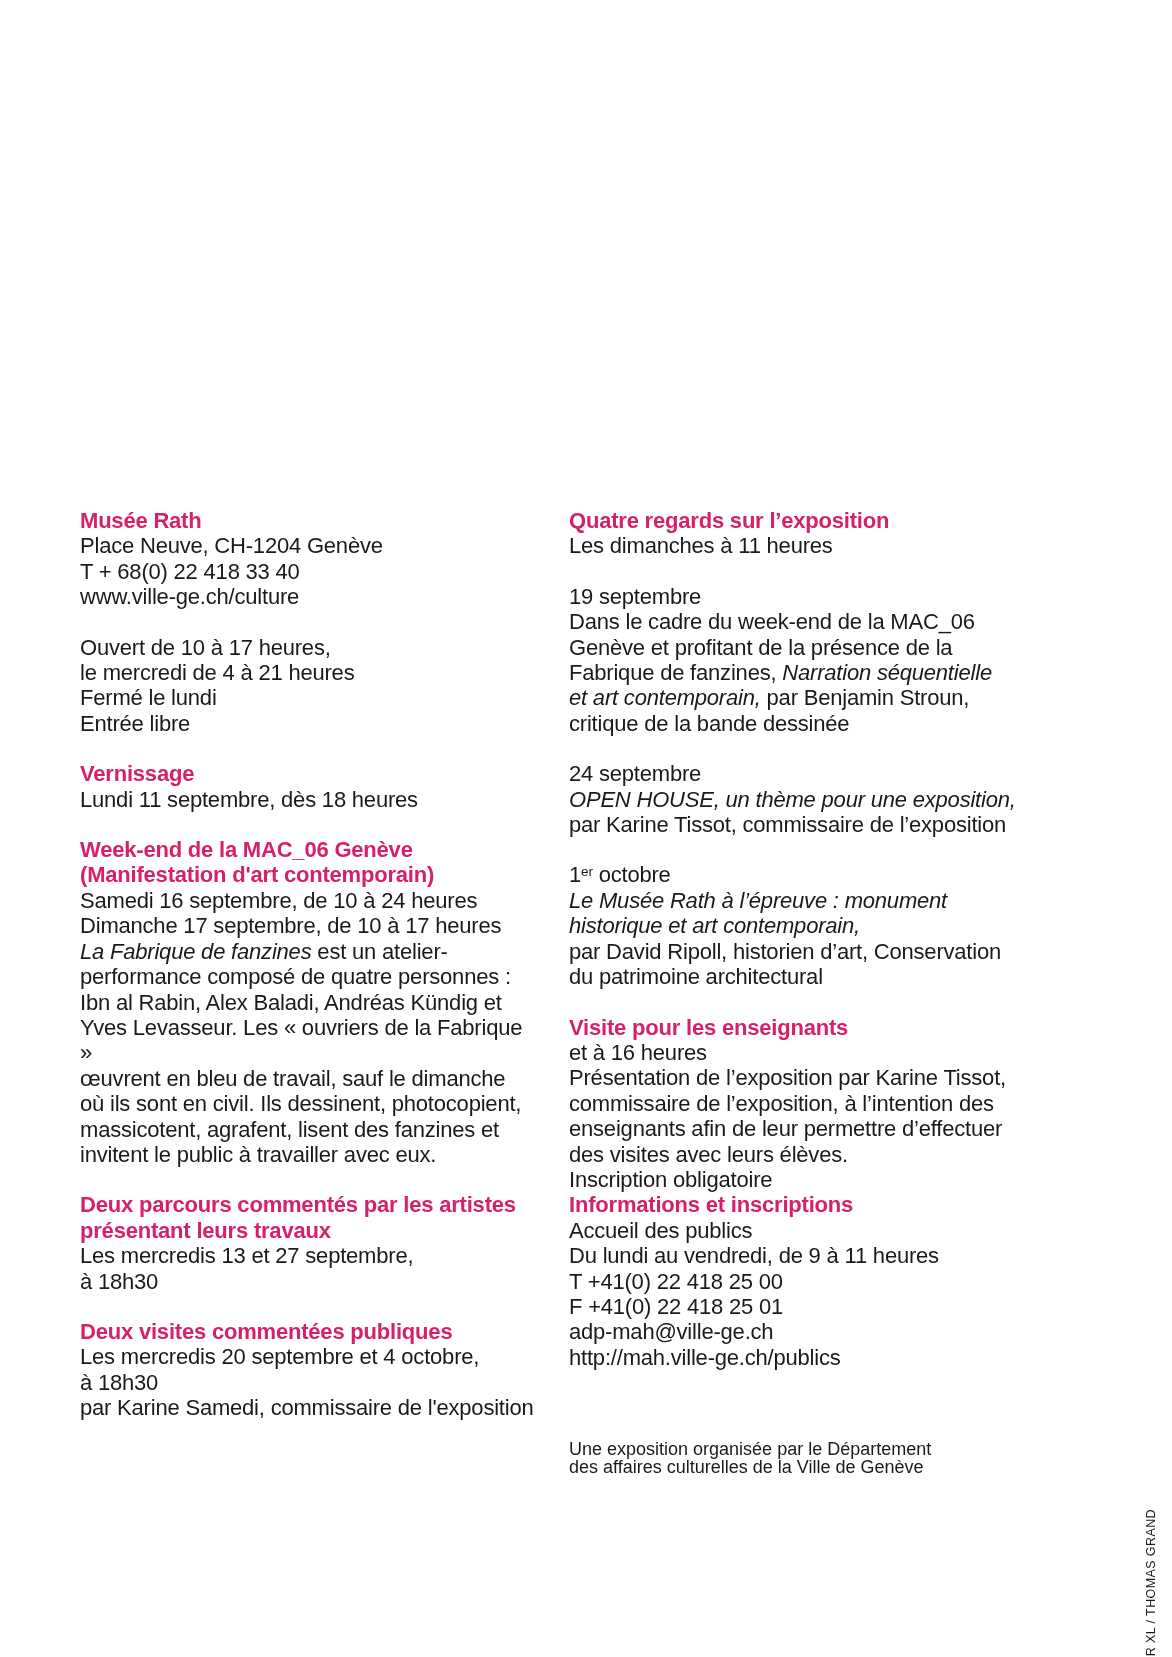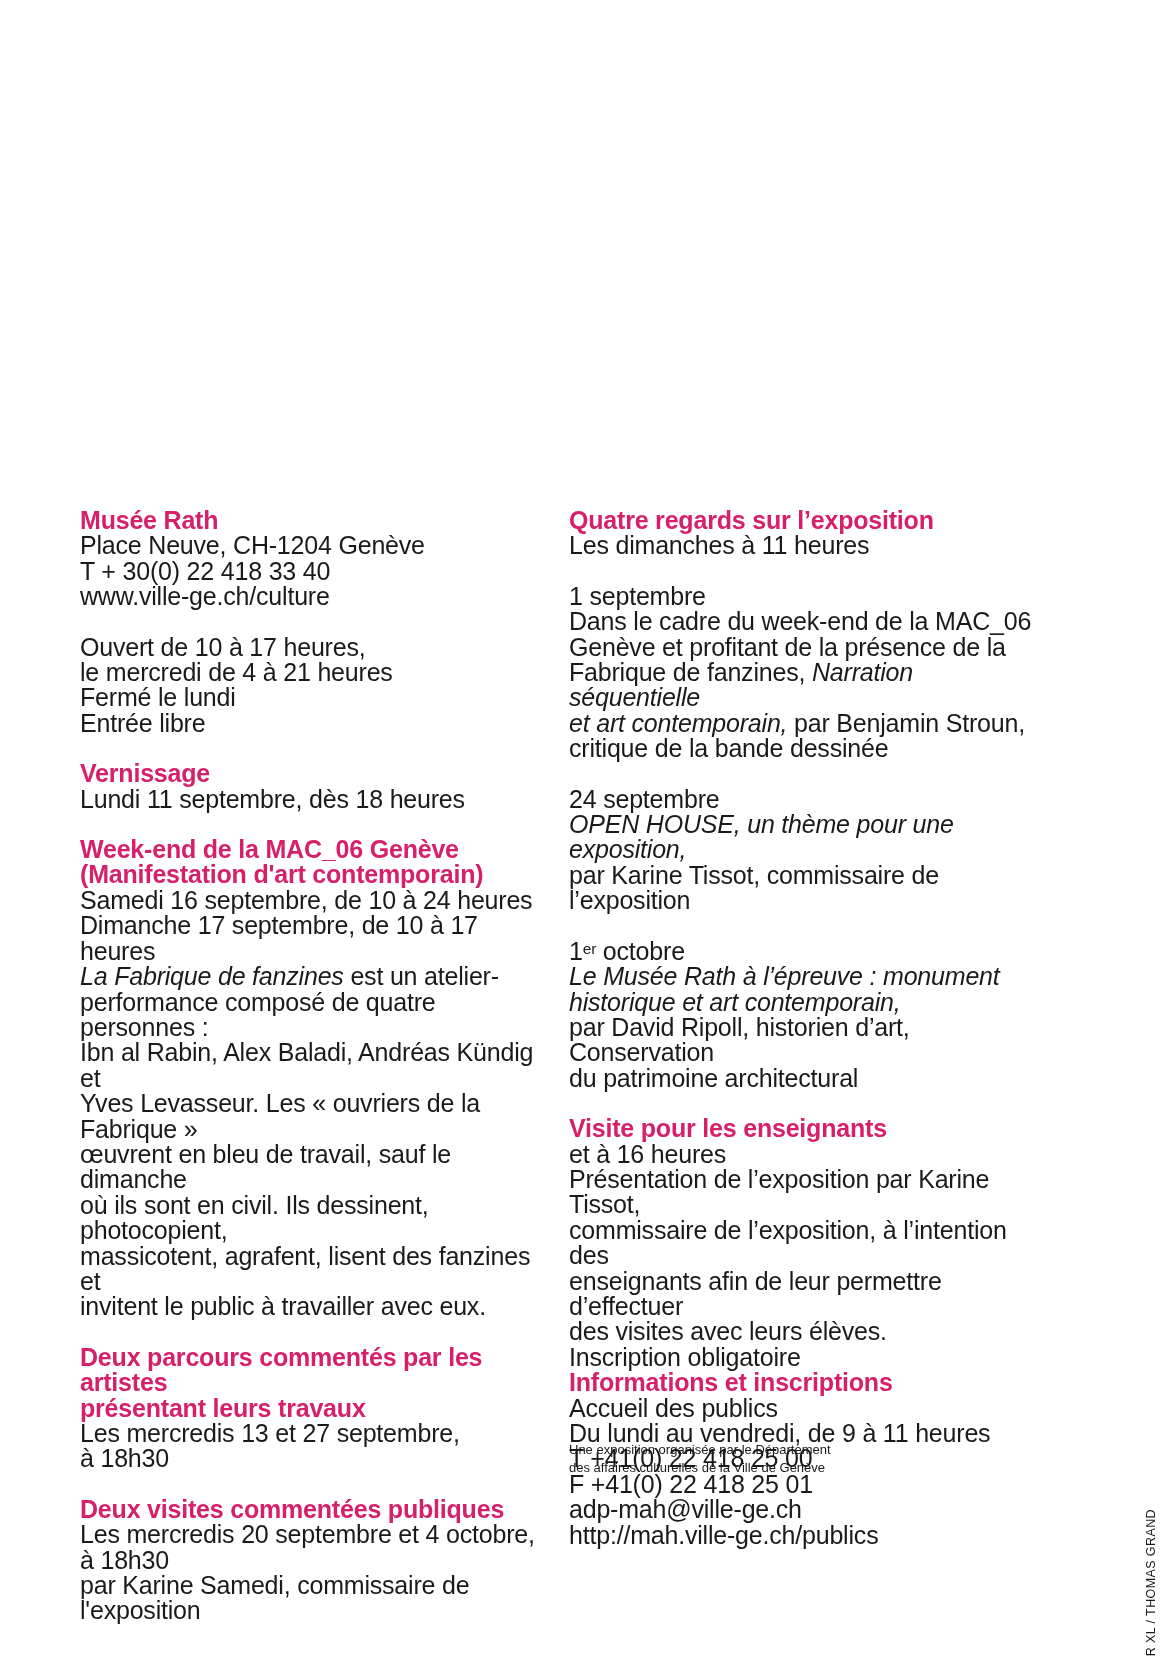--- a/index.html
+++ b/index.html
@@ -18,21 +18,21 @@
 
   .page {
     position: absolute;
     inset: 0;
   }
 
   
   .col {
     position: absolute;
     top: 508px;
-    font-size: 25px;
+    font-size: 22px;
     line-height: 25.4px;
     letter-spacing: -0.2px;
   }
   .col-left  { left: 80px;  width: 460px; }
   .col-right { left: 569px; width: 470px; }
 
   .block { margin: 0 0 25px 0; }
   .block.tight { margin-bottom: 0; }
 
   .heading {
@@ -47,21 +47,21 @@
     vertical-align: 0.42em;
     line-height: 0;
   }
 
   
   .footer-credit {
     position: absolute;
     left: 569px;
     top: 1441px;
     width: 470px;
-    font-size: 13px;
+    font-size: 18px;
     line-height: 17.5px;
     color: #1a1a1a;
   }
 
   
   .side-credit {
     position: absolute;
     right: 14px;
     bottom: 148px;
     font-size: 12.5px;
@@ -75,21 +75,21 @@
 </head>
 <body>
 
 <div class="page">
 
   <div class="col col-left">
 
     <div class="block">
       <p class="heading">Musée Rath</p>
       <p class="line">Place Neuve, CH-1204 Genève</p>
-      <p class="line">T + 30(0) 22 418 33 40</p>
+      <p class="line">T + 68(0) 22 418 33 40</p>
       <p class="line">www.ville-ge.ch/culture</p>
     </div>
 
     <div class="block">
       <p class="line">Ouvert de 10 à 17 heures,</p>
       <p class="line">le mercredi de 4 à 21 heures</p>
       <p class="line">Fermé le lundi</p>
       <p class="line">Entrée libre</p>
     </div>
 
@@ -130,21 +130,21 @@
   </div>
 
   <div class="col col-right">
 
     <div class="block">
       <p class="heading">Quatre regards sur l’exposition</p>
       <p class="line">Les dimanches à 11 heures</p>
     </div>
 
     <div class="block">
-      <p class="line">1 septembre</p>
+      <p class="line">19 septembre</p>
       <p class="line">Dans le cadre du week-end de la MAC_06</p>
       <p class="line">Genève et profitant de la présence de la</p>
       <p class="line"><span>Fabrique de fanzines, </span><span class="it">Narration séquentielle</span></p>
       <p class="line"><span class="it">et art contemporain,</span><span> par Benjamin Stroun,</span></p>
       <p class="line">critique de la bande dessinée</p>
     </div>
 
     <div class="block">
       <p class="line">24 septembre</p>
       <p class="line it">OPEN HOUSE, un thème pour une exposition,</p>

